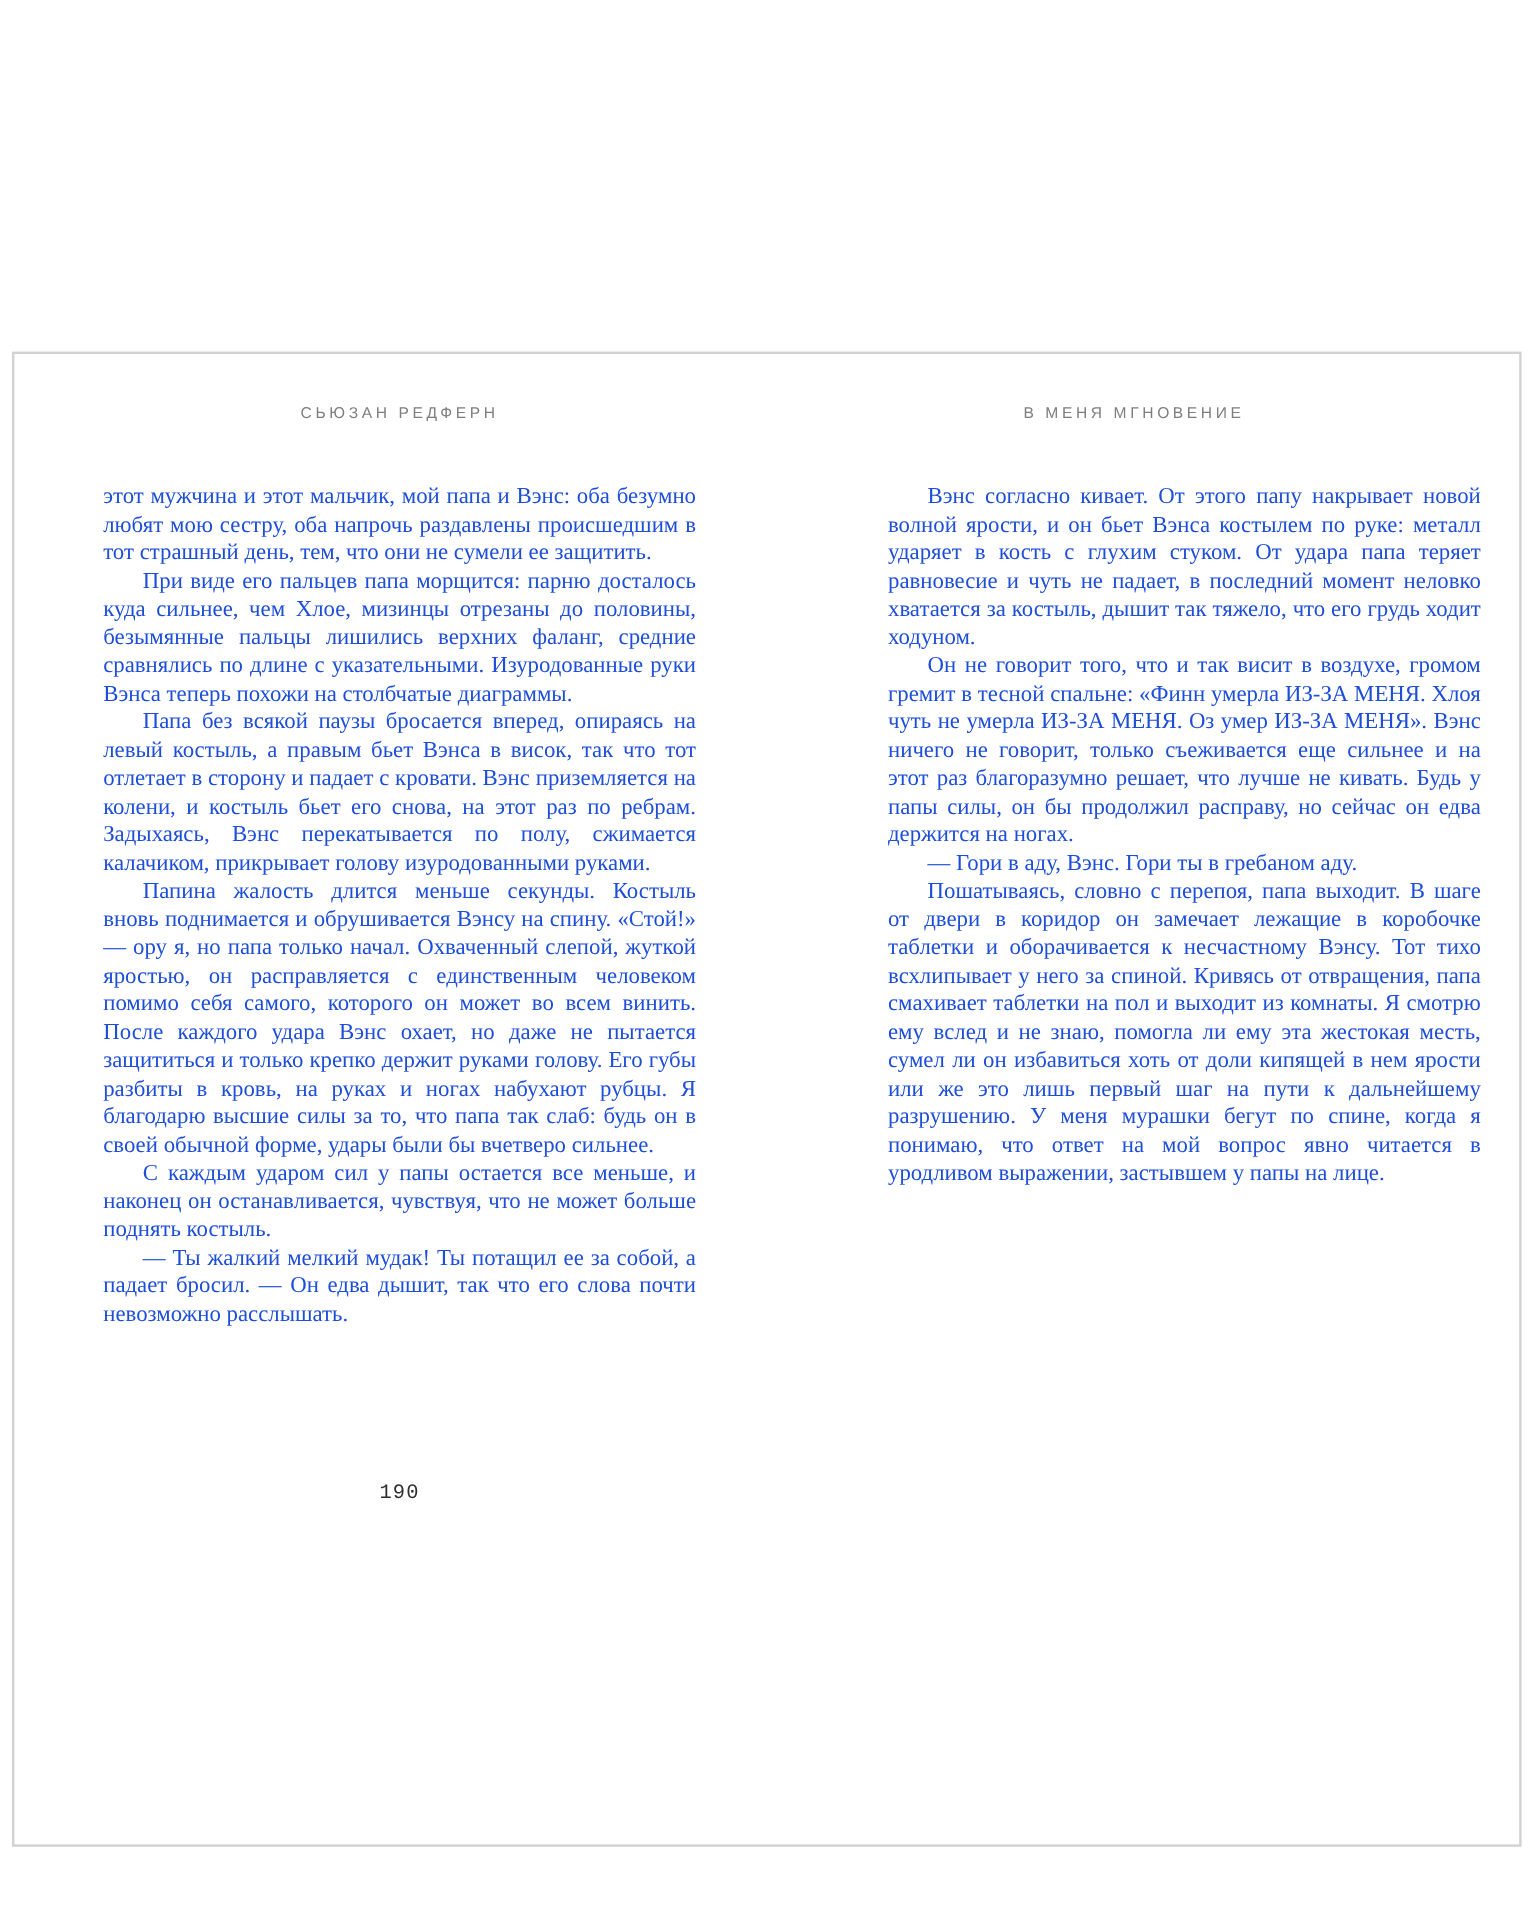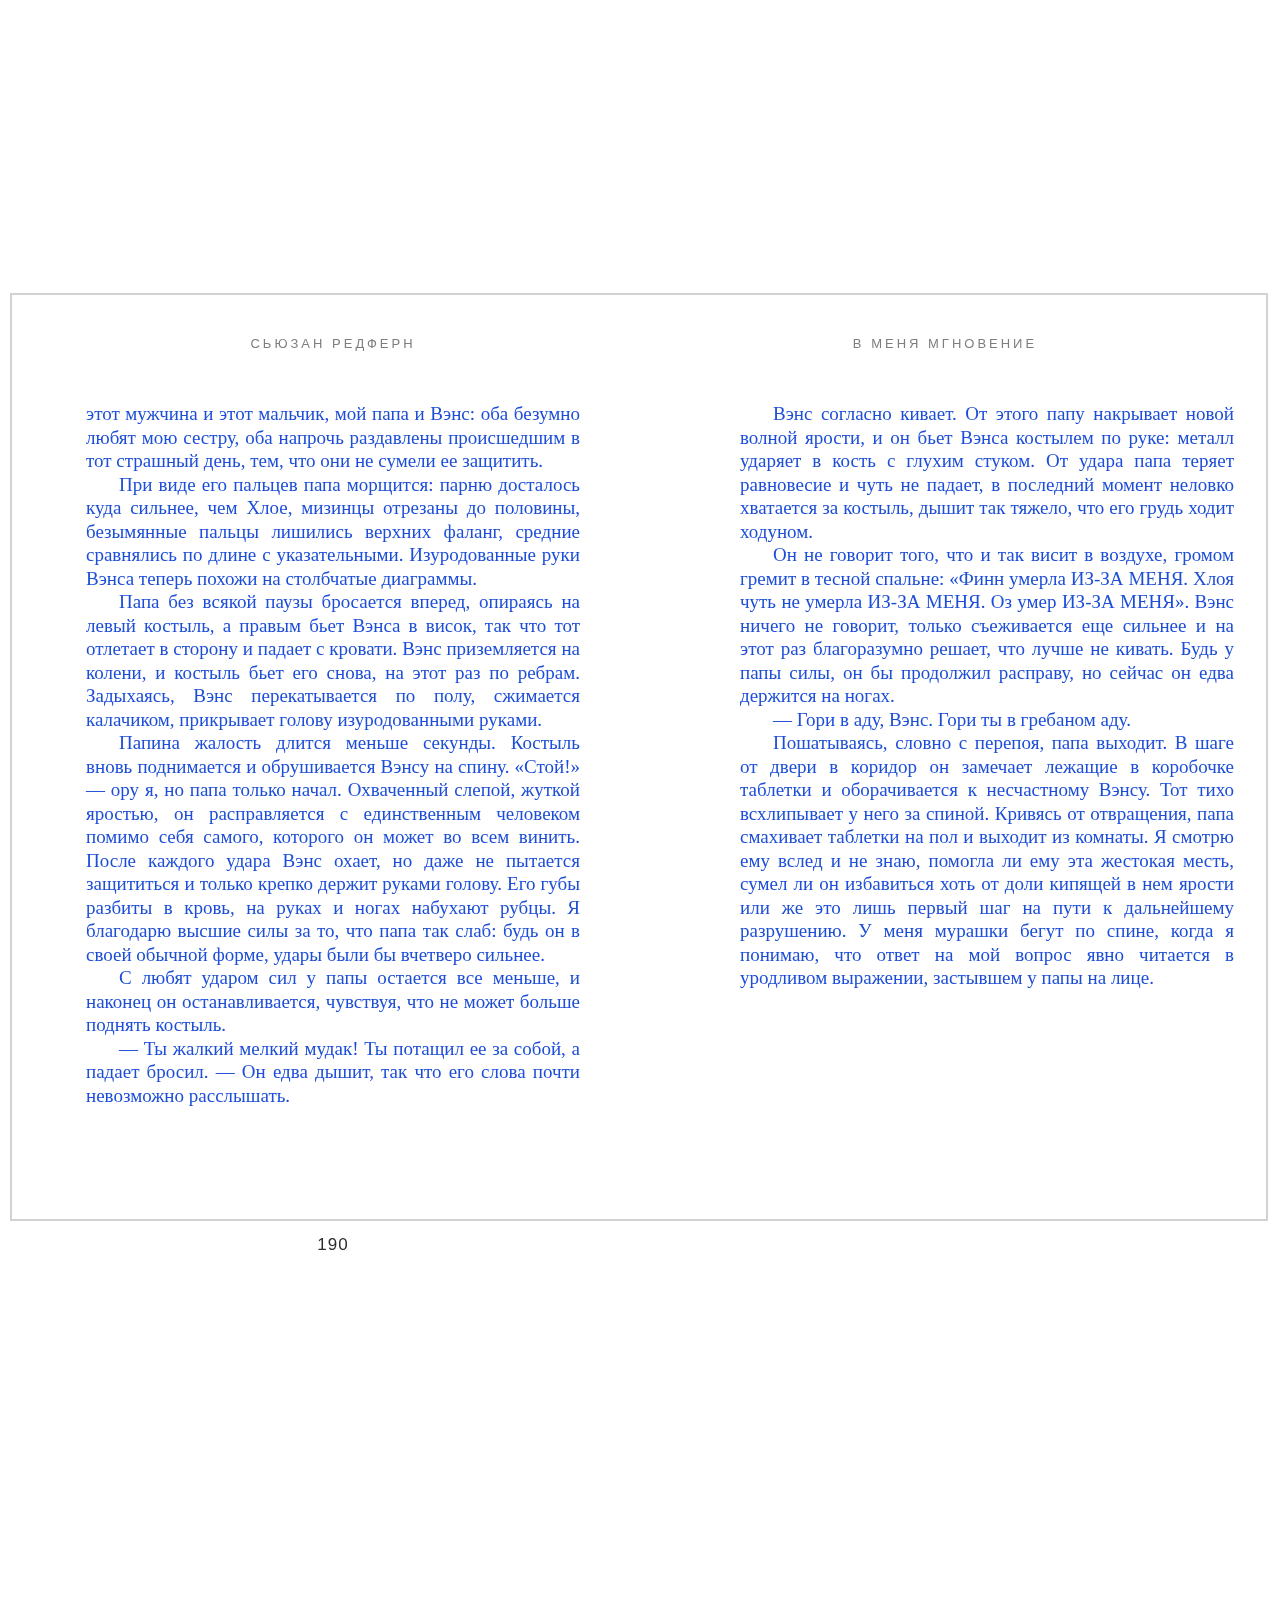--- a/index.html
+++ b/index.html
@@ -11,21 +11,21 @@
     width: 1280px;
     height: 1600px;
     position: relative;
     font-family: "Liberation Serif", serif;
   }
   .book-frame {
     position: absolute;
     left: 10px;
     top: 293px;
     width: 1258px;
-    height: 928px;
+    height: 1246px;
     box-sizing: border-box;
     border: 2px solid #d2d2d2;
     background: #ffffff;
     padding-left: 28px;
   }
   .running-head {
     position: absolute;
     top: 41px;
     width: 494px;
     text-align: center;
@@ -52,41 +52,41 @@
     margin: 0;
     padding: 0;
   }
   .para.indent { text-indent: 33px; }
   .folio {
     position: absolute;
     left: 74px;
     top: 940px;
     width: 494px;
     text-align: center;
-    font-family: Liberation Sans, sans-serif;
+    font-family: Liberation Mono, monospace;
     font-size: 17px;
     letter-spacing: 1px;
     color: #2d2d2d;
   }
 </style>
 </head>
 <body>
 
 <div class="book-frame">
 
   <div class="running-head left">СЬЮЗАН РЕДФЕРН</div>
 
   <div class="running-head right">В МЕНЯ МГНОВЕНИЕ</div>
 
   <div class="text-col left">
       <p class="para">этот мужчина и этот мальчик, мой папа и Вэнс: оба безумно любят мою сестру, оба напрочь раздавлены происшедшим в тот страшный день, тем, что они не сумели ее защитить.</p>
       <p class="para indent">При виде его пальцев папа морщится: парню досталось куда сильнее, чем Хлое, мизинцы отрезаны до половины, безымянные пальцы лишились верхних фаланг, средние сравнялись по длине с указательными. Изуродованные руки Вэнса теперь похожи на столбчатые диаграммы.</p>
       <p class="para indent">Папа без всякой паузы бросается вперед, опираясь на левый костыль, а правым бьет Вэнса в висок, так что тот отлетает в сторону и падает с кровати. Вэнс приземляется на колени, и костыль бьет его снова, на этот раз по ребрам. Задыхаясь, Вэнс перекатывается по полу, сжимается калачиком, прикрывает голову изуродованными руками.</p>
       <p class="para indent">Папина жалость длится меньше секунды. Костыль вновь поднимается и обрушивается Вэнсу на спину. «Стой!» — ору я, но папа только начал. Охваченный слепой, жуткой яростью, он расправляется с единственным человеком помимо себя самого, которого он может во всем винить. После каждого удара Вэнс охает, но даже не пытается защититься и только крепко держит руками голову. Его губы разбиты в кровь, на руках и ногах набухают рубцы. Я благодарю высшие силы за то, что папа так слаб: будь он в своей обычной форме, удары были бы вчетверо сильнее.</p>
-      <p class="para indent">С любят ударом сил у папы остается все меньше, и наконец он останавливается, чувствуя, что не может больше поднять костыль.</p>
+      <p class="para indent">С каждым ударом сил у папы остается все меньше, и наконец он останавливается, чувствуя, что не может больше поднять костыль.</p>
       <p class="para indent">— Ты жалкий мелкий мудак! Ты потащил ее за собой, а падает бросил. — Он едва дышит, так что его слова почти невозможно расслышать.</p>
     </div>
 
   <div class="text-col right">
       <p class="para indent">Вэнс согласно кивает. От этого папу накрывает новой волной ярости, и он бьет Вэнса костылем по руке: металл ударяет в кость с глухим стуком. От удара папа теряет равновесие и чуть не падает, в последний момент неловко хватается за костыль, дышит так тяжело, что его грудь ходит ходуном.</p>
       <p class="para indent">Он не говорит того, что и так висит в воздухе, громом гремит в тесной спальне: «Финн умерла ИЗ-ЗА МЕНЯ. Хлоя чуть не умерла ИЗ-ЗА МЕНЯ. Оз умер ИЗ-ЗА МЕНЯ». Вэнс ничего не говорит, только съеживается еще сильнее и на этот раз благоразумно решает, что лучше не кивать. Будь у папы силы, он бы продолжил расправу, но сейчас он едва держится на ногах.</p>
       <p class="para indent">— Гори в аду, Вэнс. Гори ты в гребаном аду.</p>
       <p class="para indent">Пошатываясь, словно с перепоя, папа выходит. В шаге от двери в коридор он замечает лежащие в коробочке таблетки и оборачивается к несчастному Вэнсу. Тот тихо всхлипывает у него за спиной. Кривясь от отвращения, папа смахивает таблетки на пол и выходит из комнаты. Я смотрю ему вслед и не знаю, помогла ли ему эта жестокая месть, сумел ли он избавиться хоть от доли кипящей в нем ярости или же это лишь первый шаг на пути к дальнейшему разрушению. У меня мурашки бегут по спине, когда я понимаю, что ответ на мой вопрос явно читается в уродливом выражении, застывшем у папы на лице.</p>
     </div>
 

